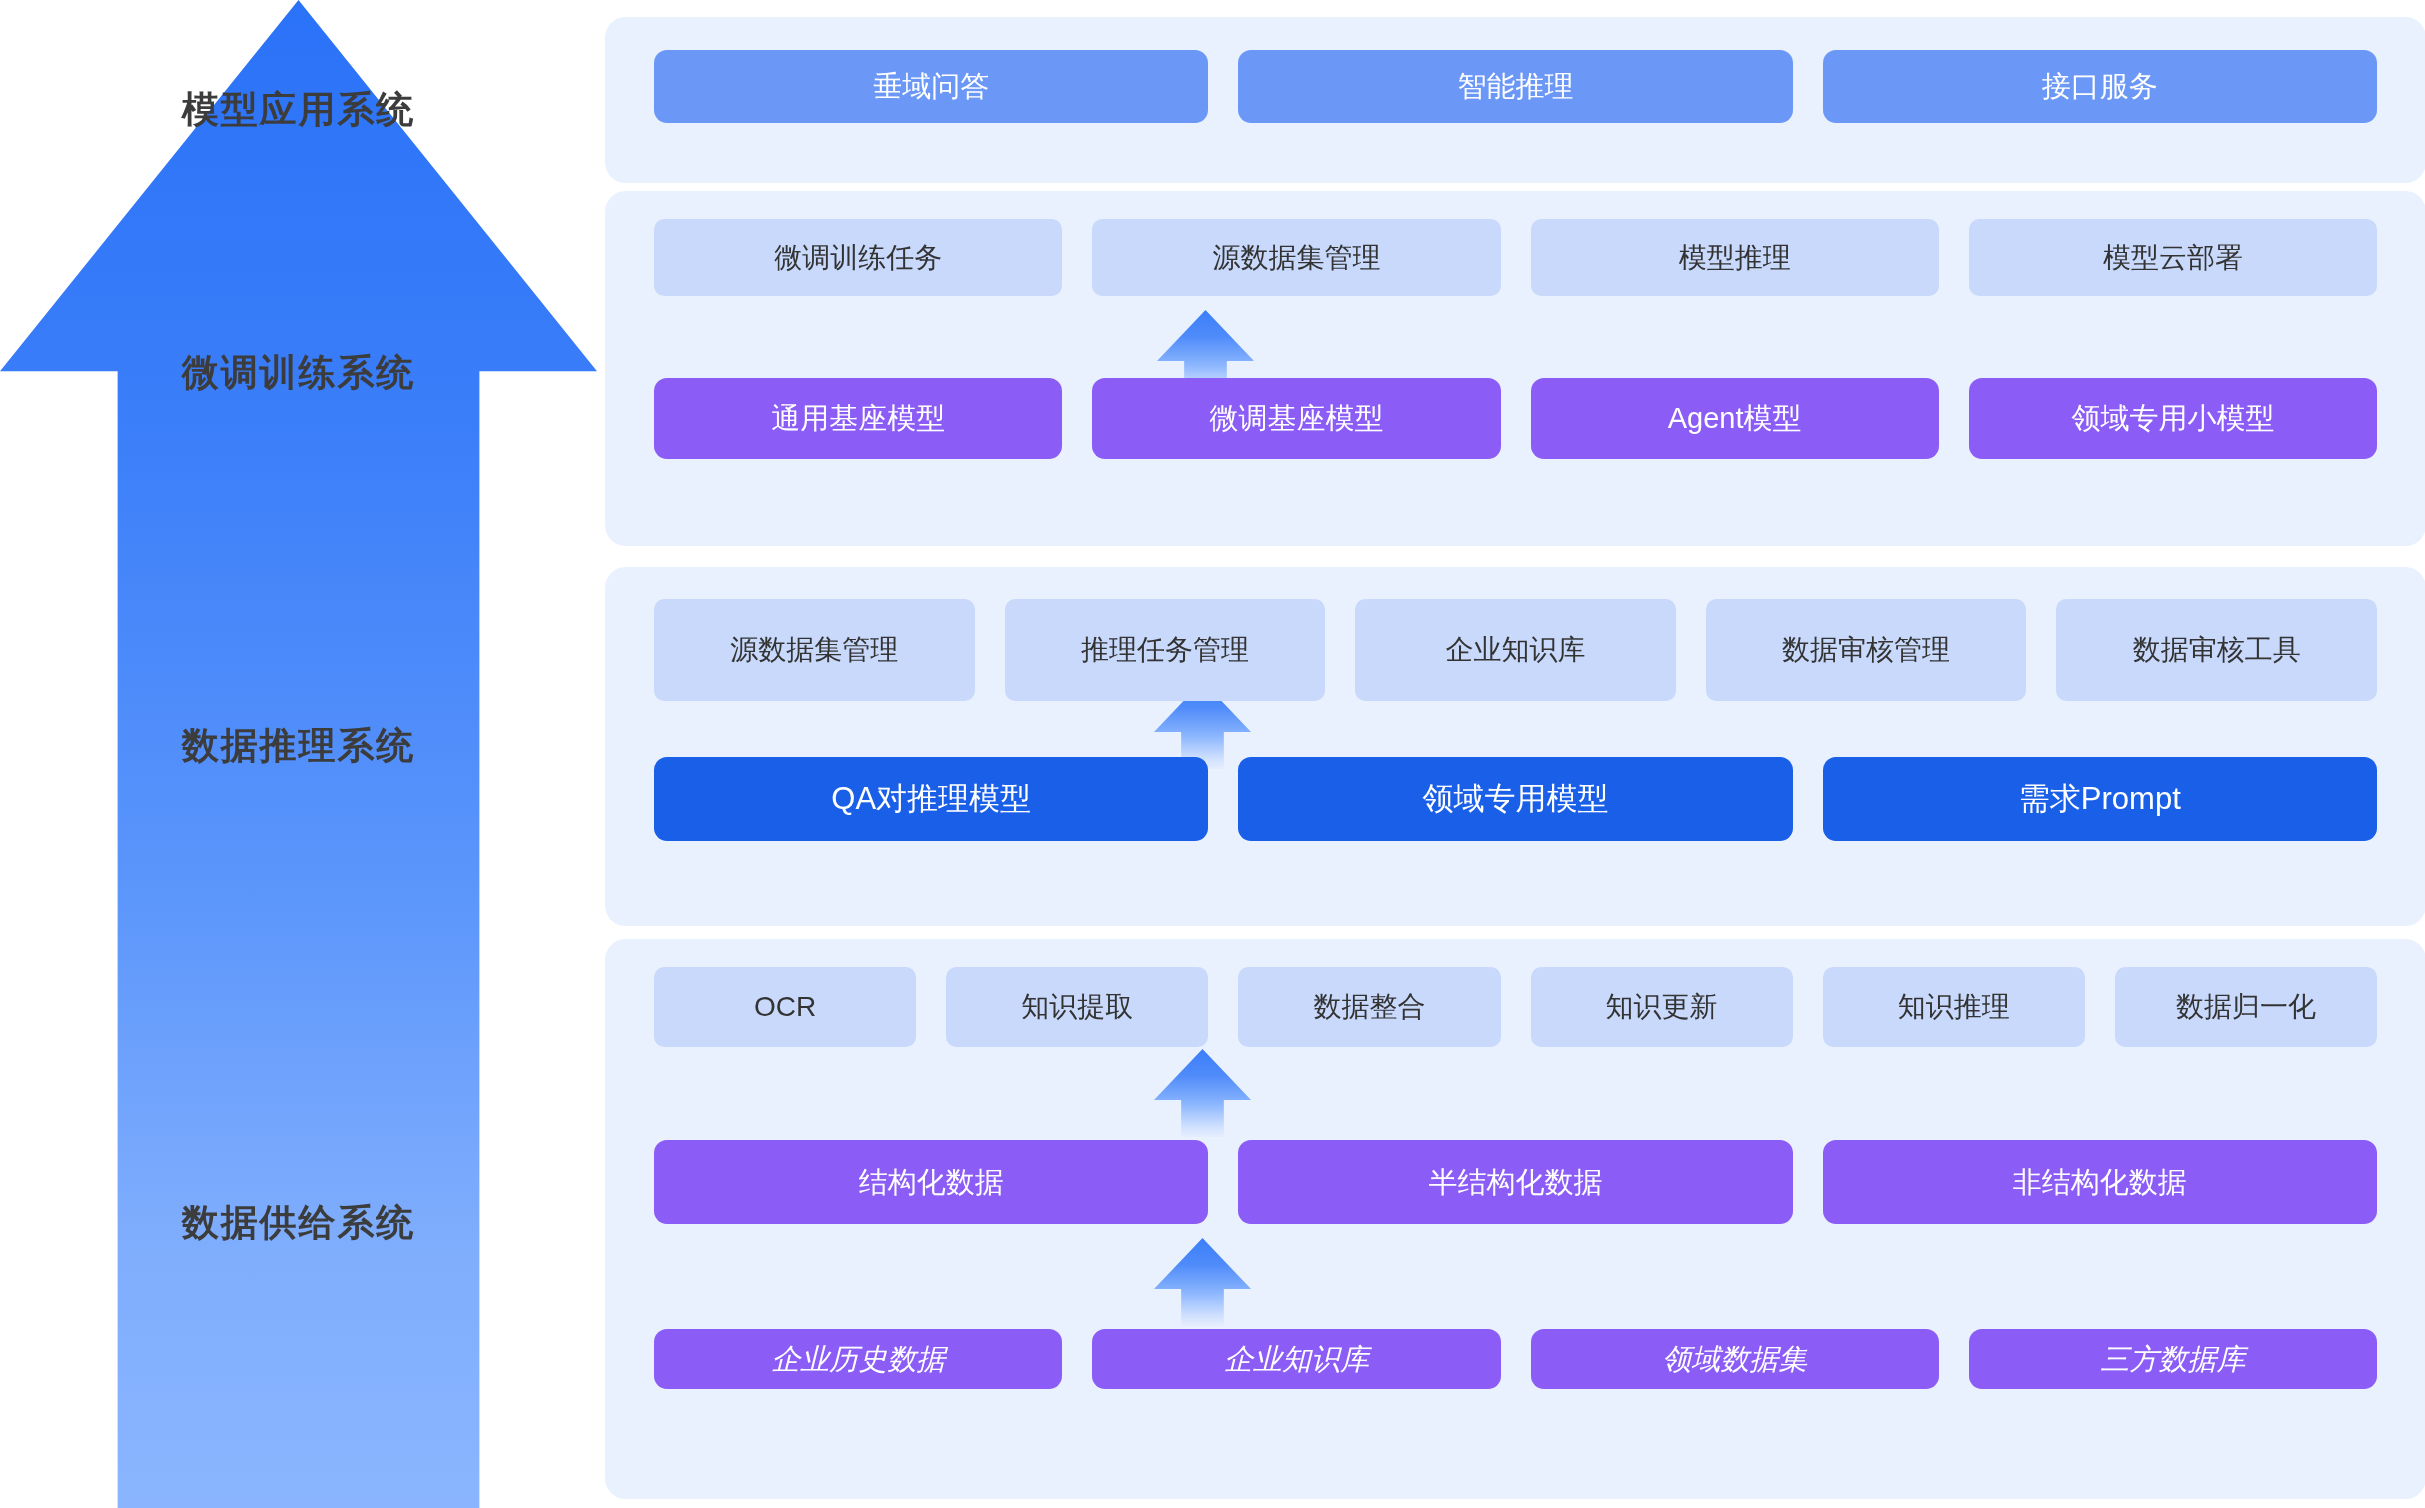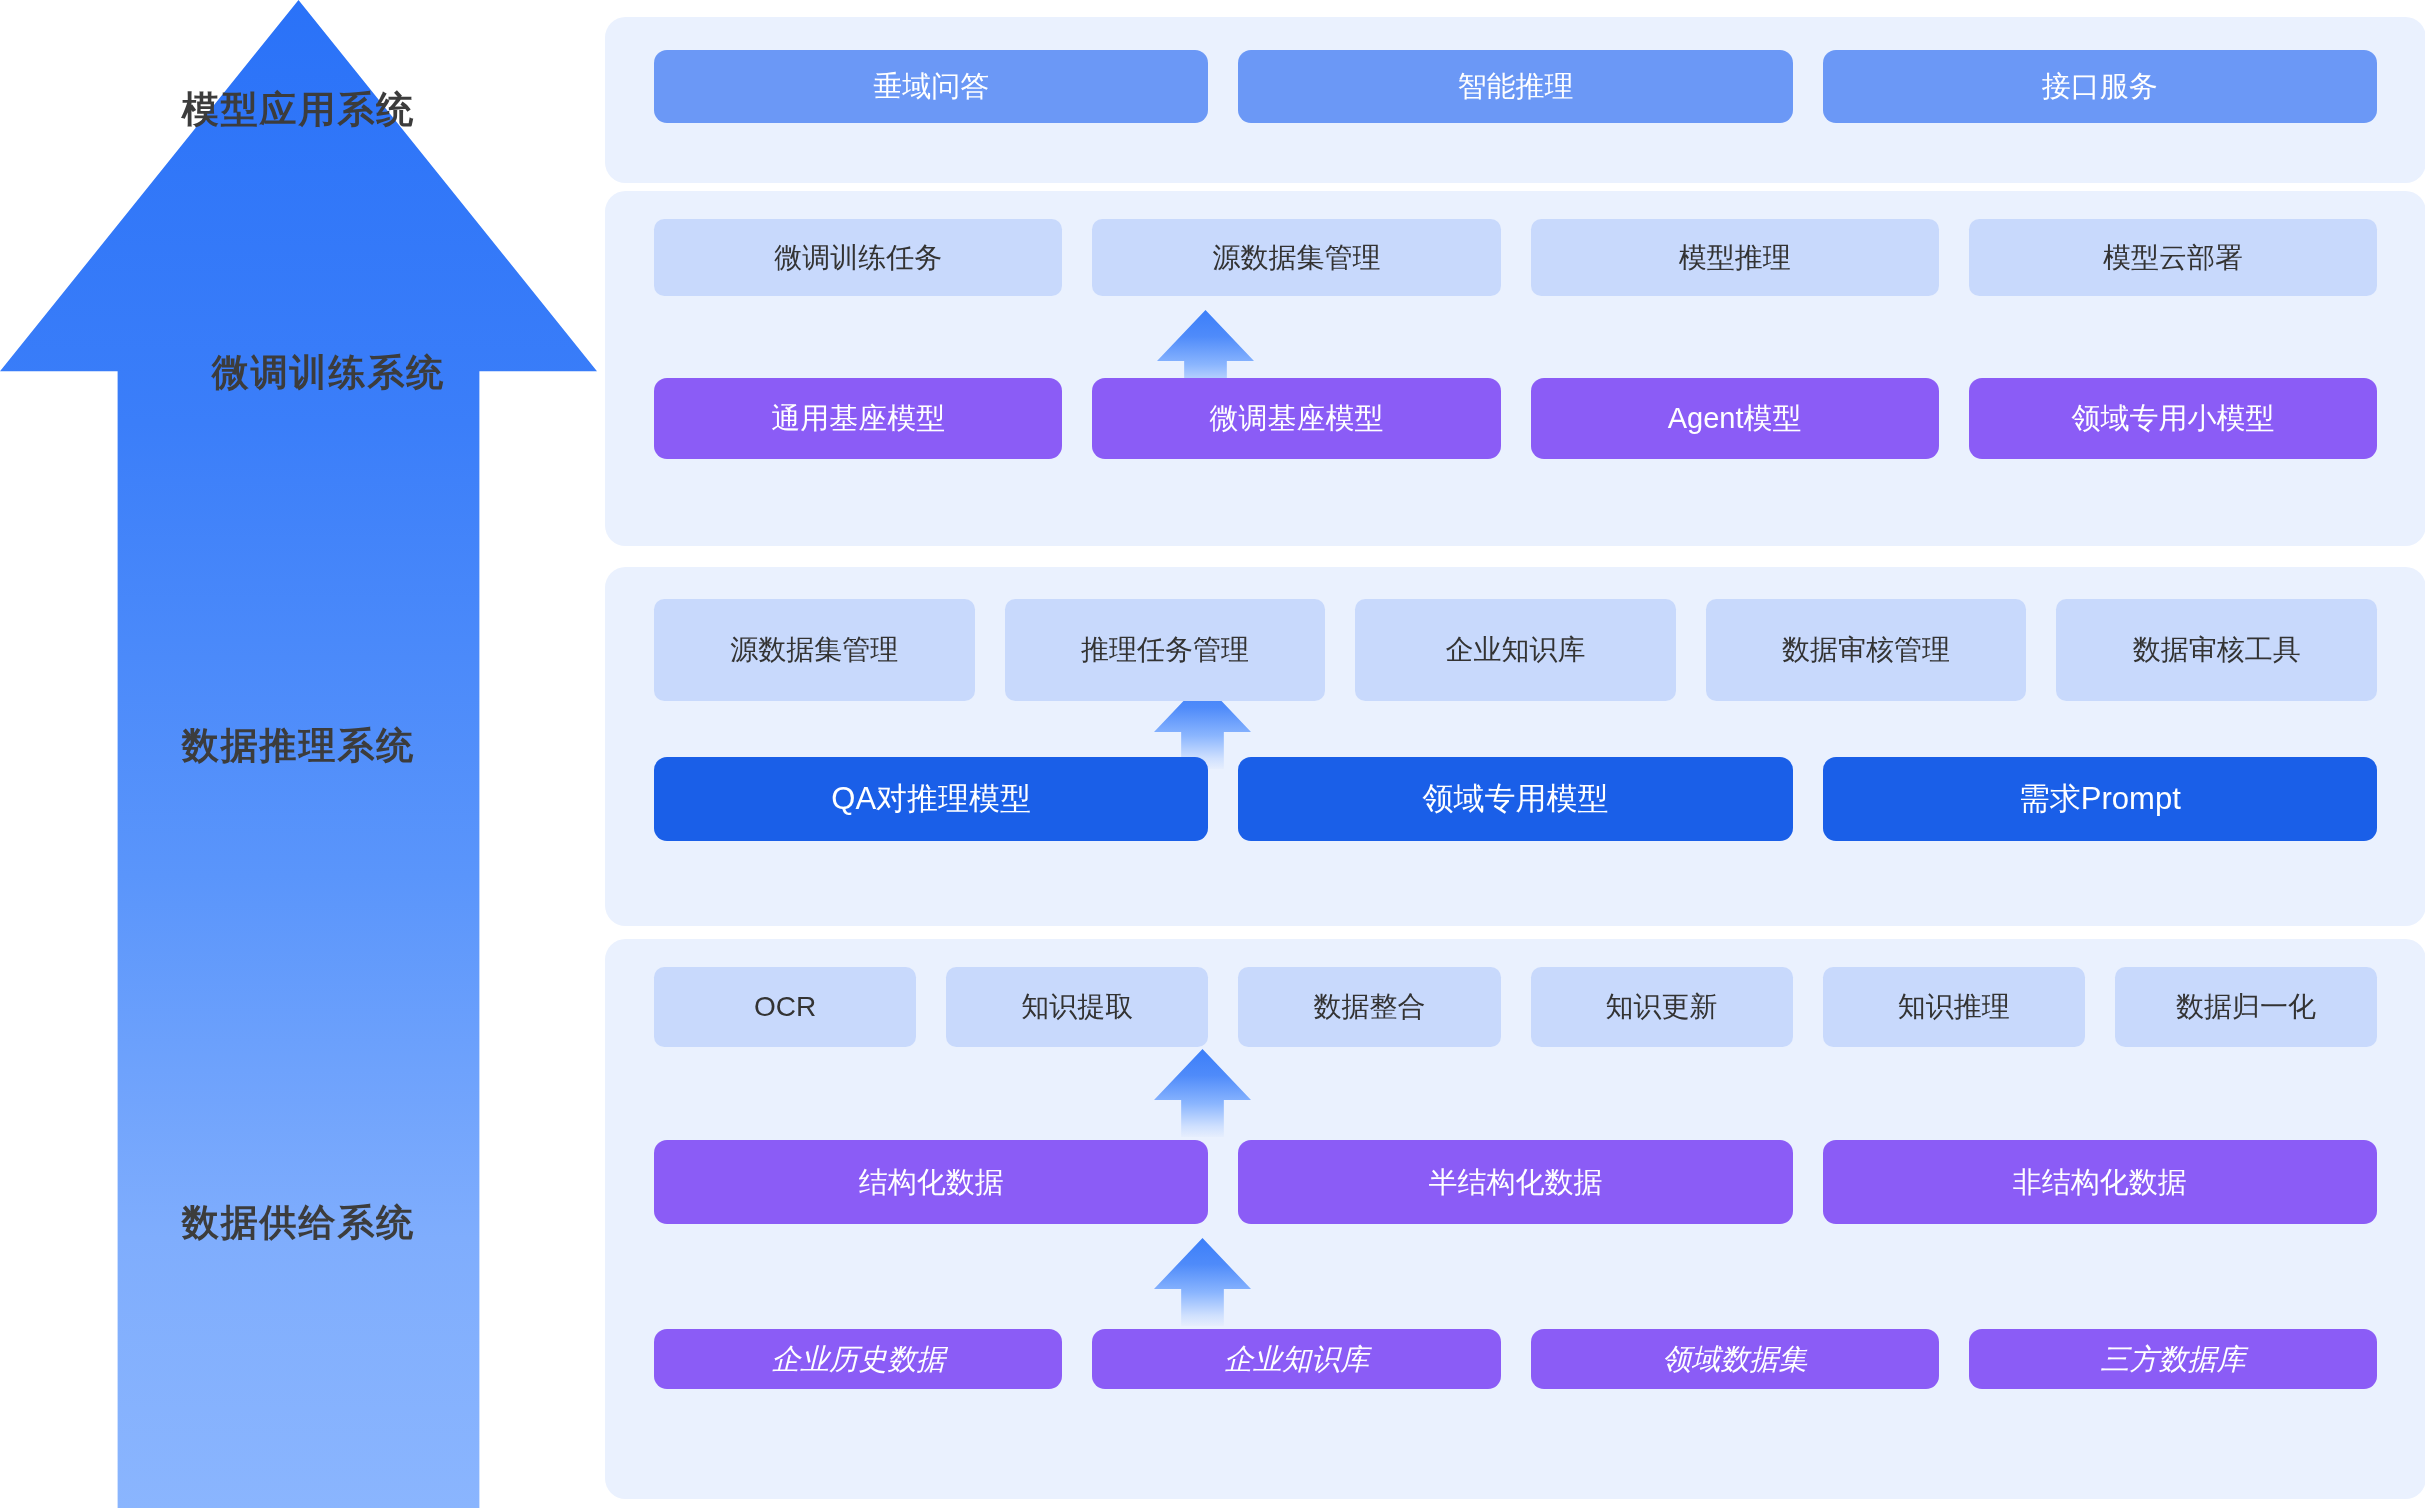--- a/index.html
+++ b/index.html
@@ -35,21 +35,21 @@
     width: 597px;
     text-align: center;
     color: #3c3c3c;
     font-size: 37px;
     font-weight: bold;
     letter-spacing: 1.9px;
     line-height: 1.1;
     white-space: nowrap;
   }
   #label-0 { top: 90px; }
-  #label-1 { top: 353px; margin-left: 30px; }
+  #label-1 { top: 353px; }
   #label-2 { top: 726px; }
   #label-3 { top: 1203px; }
 
   
   #panels {
     position: absolute;
     left: 605px;
     top: 0px;
     width: 1821px;
     height: 1509px;

